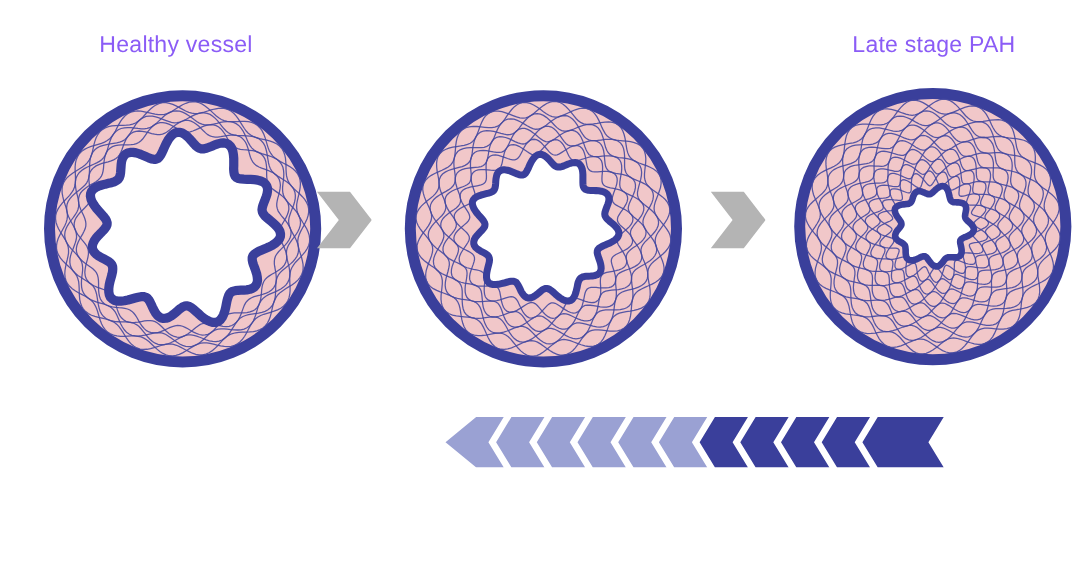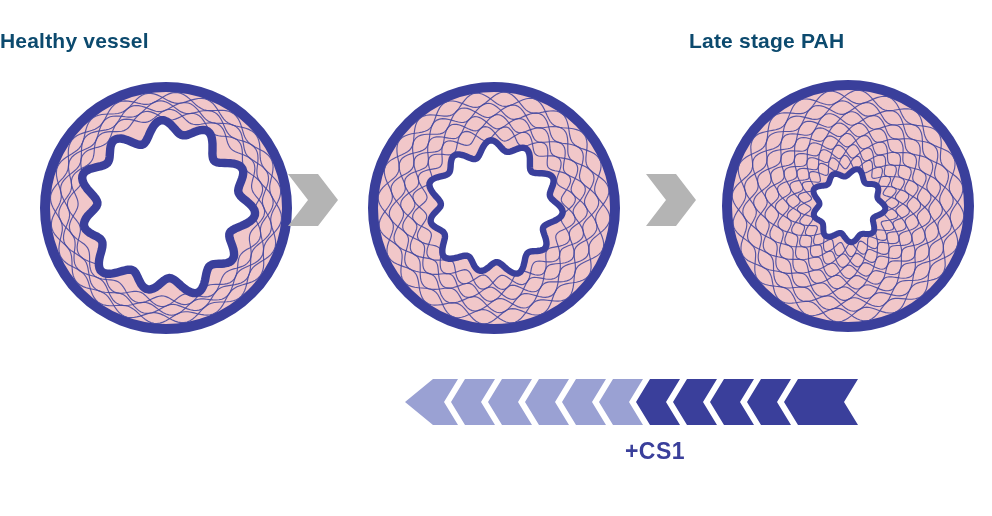--- a/index.html
+++ b/index.html
@@ -1,19 +1,19 @@
 <!DOCTYPE html>
 <html><head>
 <meta charset="utf-8">
 <style>
   html,body{margin:0;padding:0;background:#fff;}
   .canvas{position:relative;width:992px;height:516px;background:#ffffff;overflow:hidden;
           font-family:"Liberation Sans",sans-serif;}
-  .stage-title{position:absolute;top:29px;width:320px;text-align:left;
-               font-weight:700;font-size:21px;letter-spacing:.2px;color:#0c4a6e;}
+  .stage-title{position:absolute;top:29px;width:320px;text-align:center;
+               font-weight:400;font-size:21px;letter-spacing:.2px;color:#8b5cf6;}
   .vessel{position:absolute;width:260px;height:260px;}
   .gray-arrow{position:absolute;width:50px;height:52px;}
   .chev-band{position:absolute;left:400px;top:379px;width:460px;height:46px;}
   .cs1-label{position:absolute;left:555px;top:438px;width:200px;text-align:center;
              font-weight:700;font-size:23px;letter-spacing:.5px;color:#3a3f9b;}
 </style>
 </head>
 <body>
 
 <div class="canvas">
@@ -76,15 +76,14 @@
         <polygon points="139,0 169,0 155,23 169,46 139,46 125,23" fill="#9aa1d3"></polygon>
         <polygon points="176,0 206,0 192,23 206,46 176,46 162,23" fill="#9aa1d3"></polygon>
         <polygon points="213,0 243,0 229,23 243,46 213,46 199,23" fill="#9aa1d3"></polygon>
         <polygon points="250,0 280,0 266,23 280,46 250,46 236,23" fill="#3a3f9b"></polygon>
         <polygon points="287,0 317,0 303,23 317,46 287,46 273,23" fill="#3a3f9b"></polygon>
         <polygon points="324,0 354,0 340,23 354,46 324,46 310,23" fill="#3a3f9b"></polygon>
         <polygon points="361,0 391,0 377,23 391,46 361,46 347,23" fill="#3a3f9b"></polygon>
         <polygon points="398,0 458,0 444,23 458,46 398,46 384,23" fill="#3a3f9b"></polygon>
       </svg></div>
 
-  <div class="cs1-label">+CS1</div>
 
 </div>
 
 </body></html>

